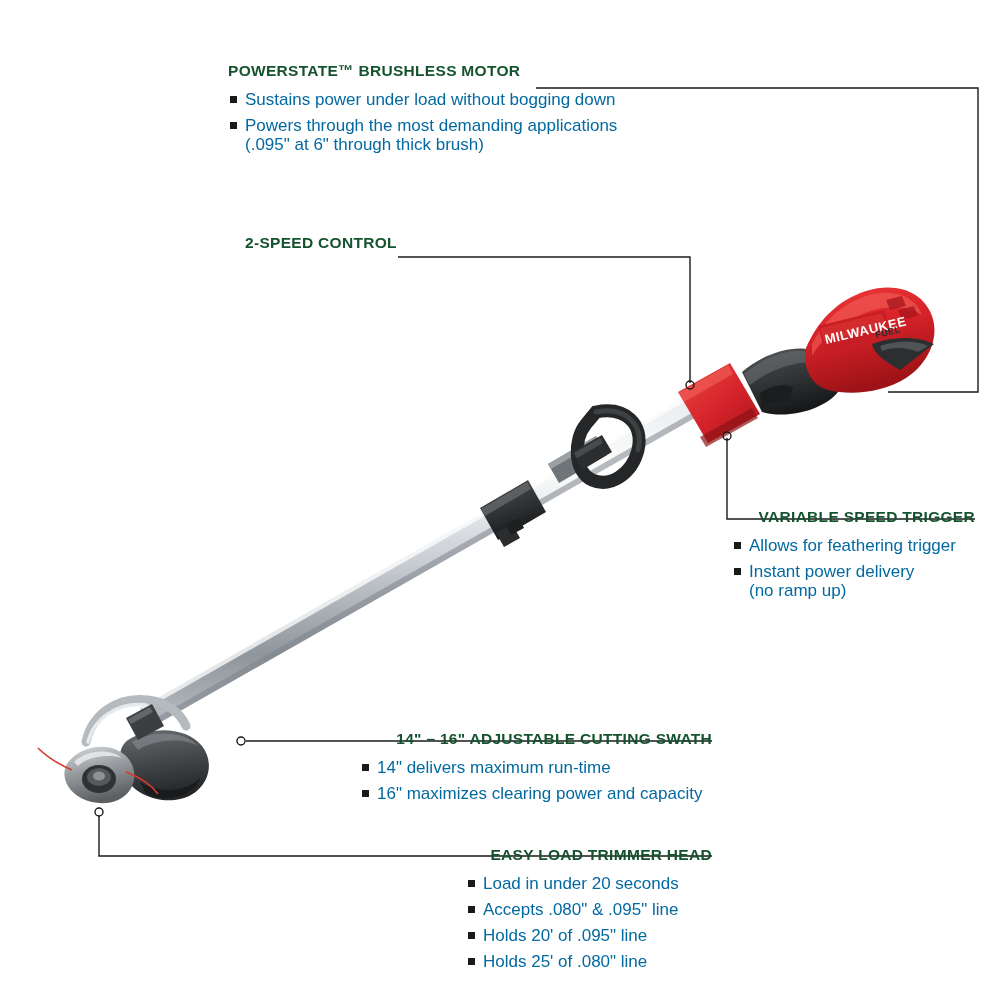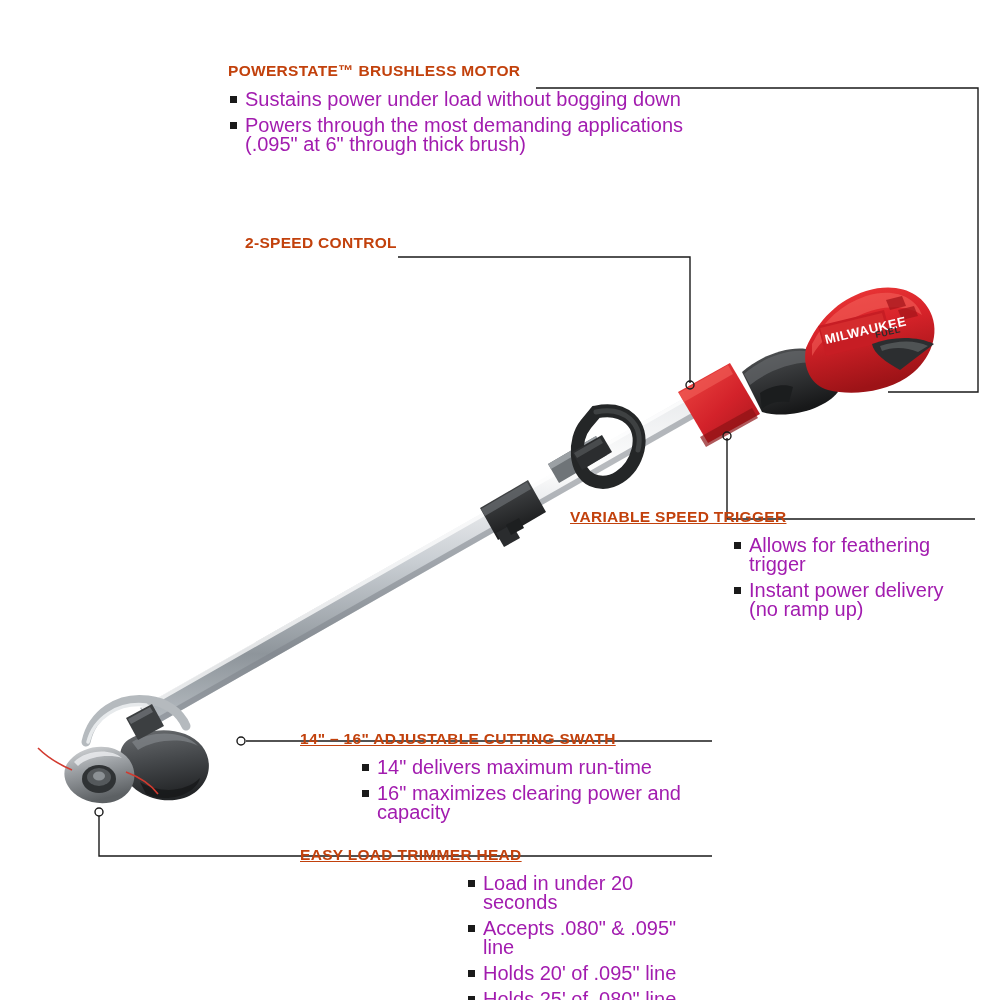--- a/index.html
+++ b/index.html
@@ -14,39 +14,38 @@
     background: #ffffff;
     font-family: "Liberation Sans", sans-serif;
     overflow: hidden;
   }
   .callout {
     position: absolute;
   }
   .callout-title {
     font-size: 15.5px;
     font-weight: bold;
-    color: #c2410c;
+    color: #14532d;
     letter-spacing: 0.3px;
     margin: 0 0 10px 0;
     white-space: nowrap;
   }
   .callout-title.right {
-    text-align: left;
-    text-decoration: underline;
+    text-align: right;
   }
   .bullets {
     list-style: none;
     margin: 0;
     padding: 0;
   }
   .bullets li {
     position: relative;
-    font-size: 20px;
+    font-size: 17px;
     line-height: 19px;
-    color: #a21caf;
+    color: #0369a1;
     padding-left: 17px;
     margin-bottom: 7px;
     white-space: pre-line;
   }
   .bullets li::before {
     content: "";
     position: absolute;
     left: 2px;
     top: 6px;
     width: 7px;

